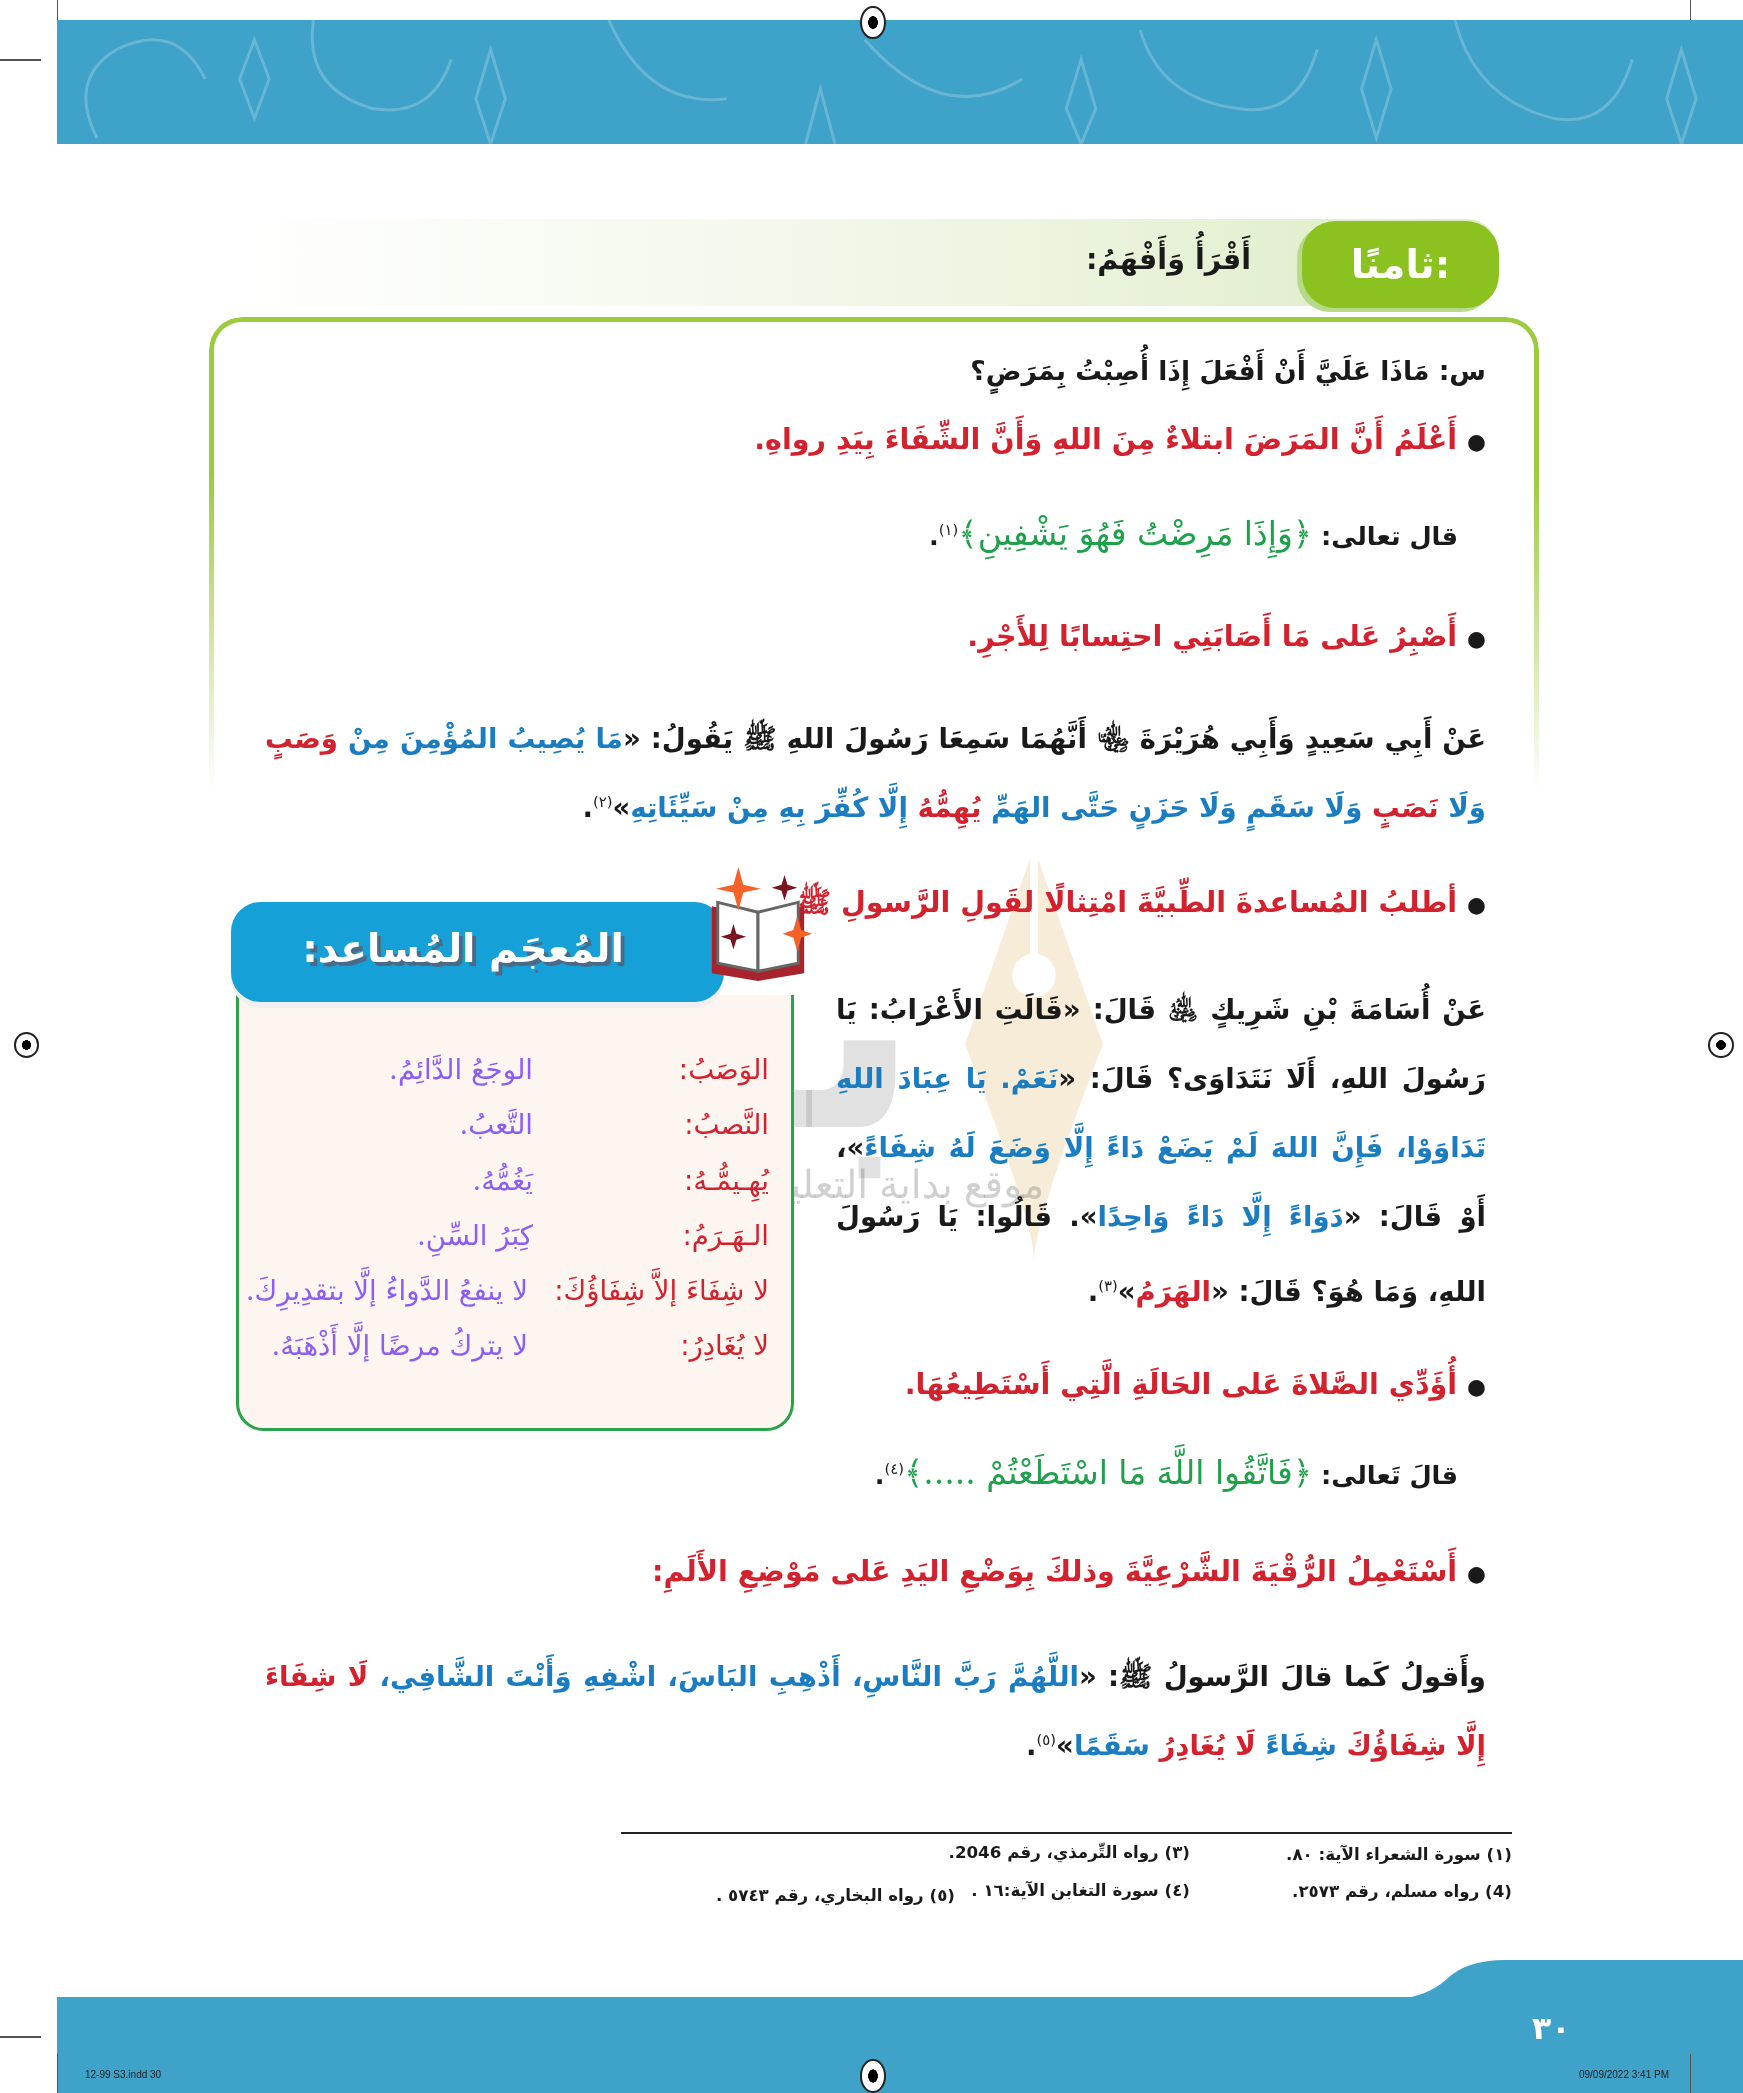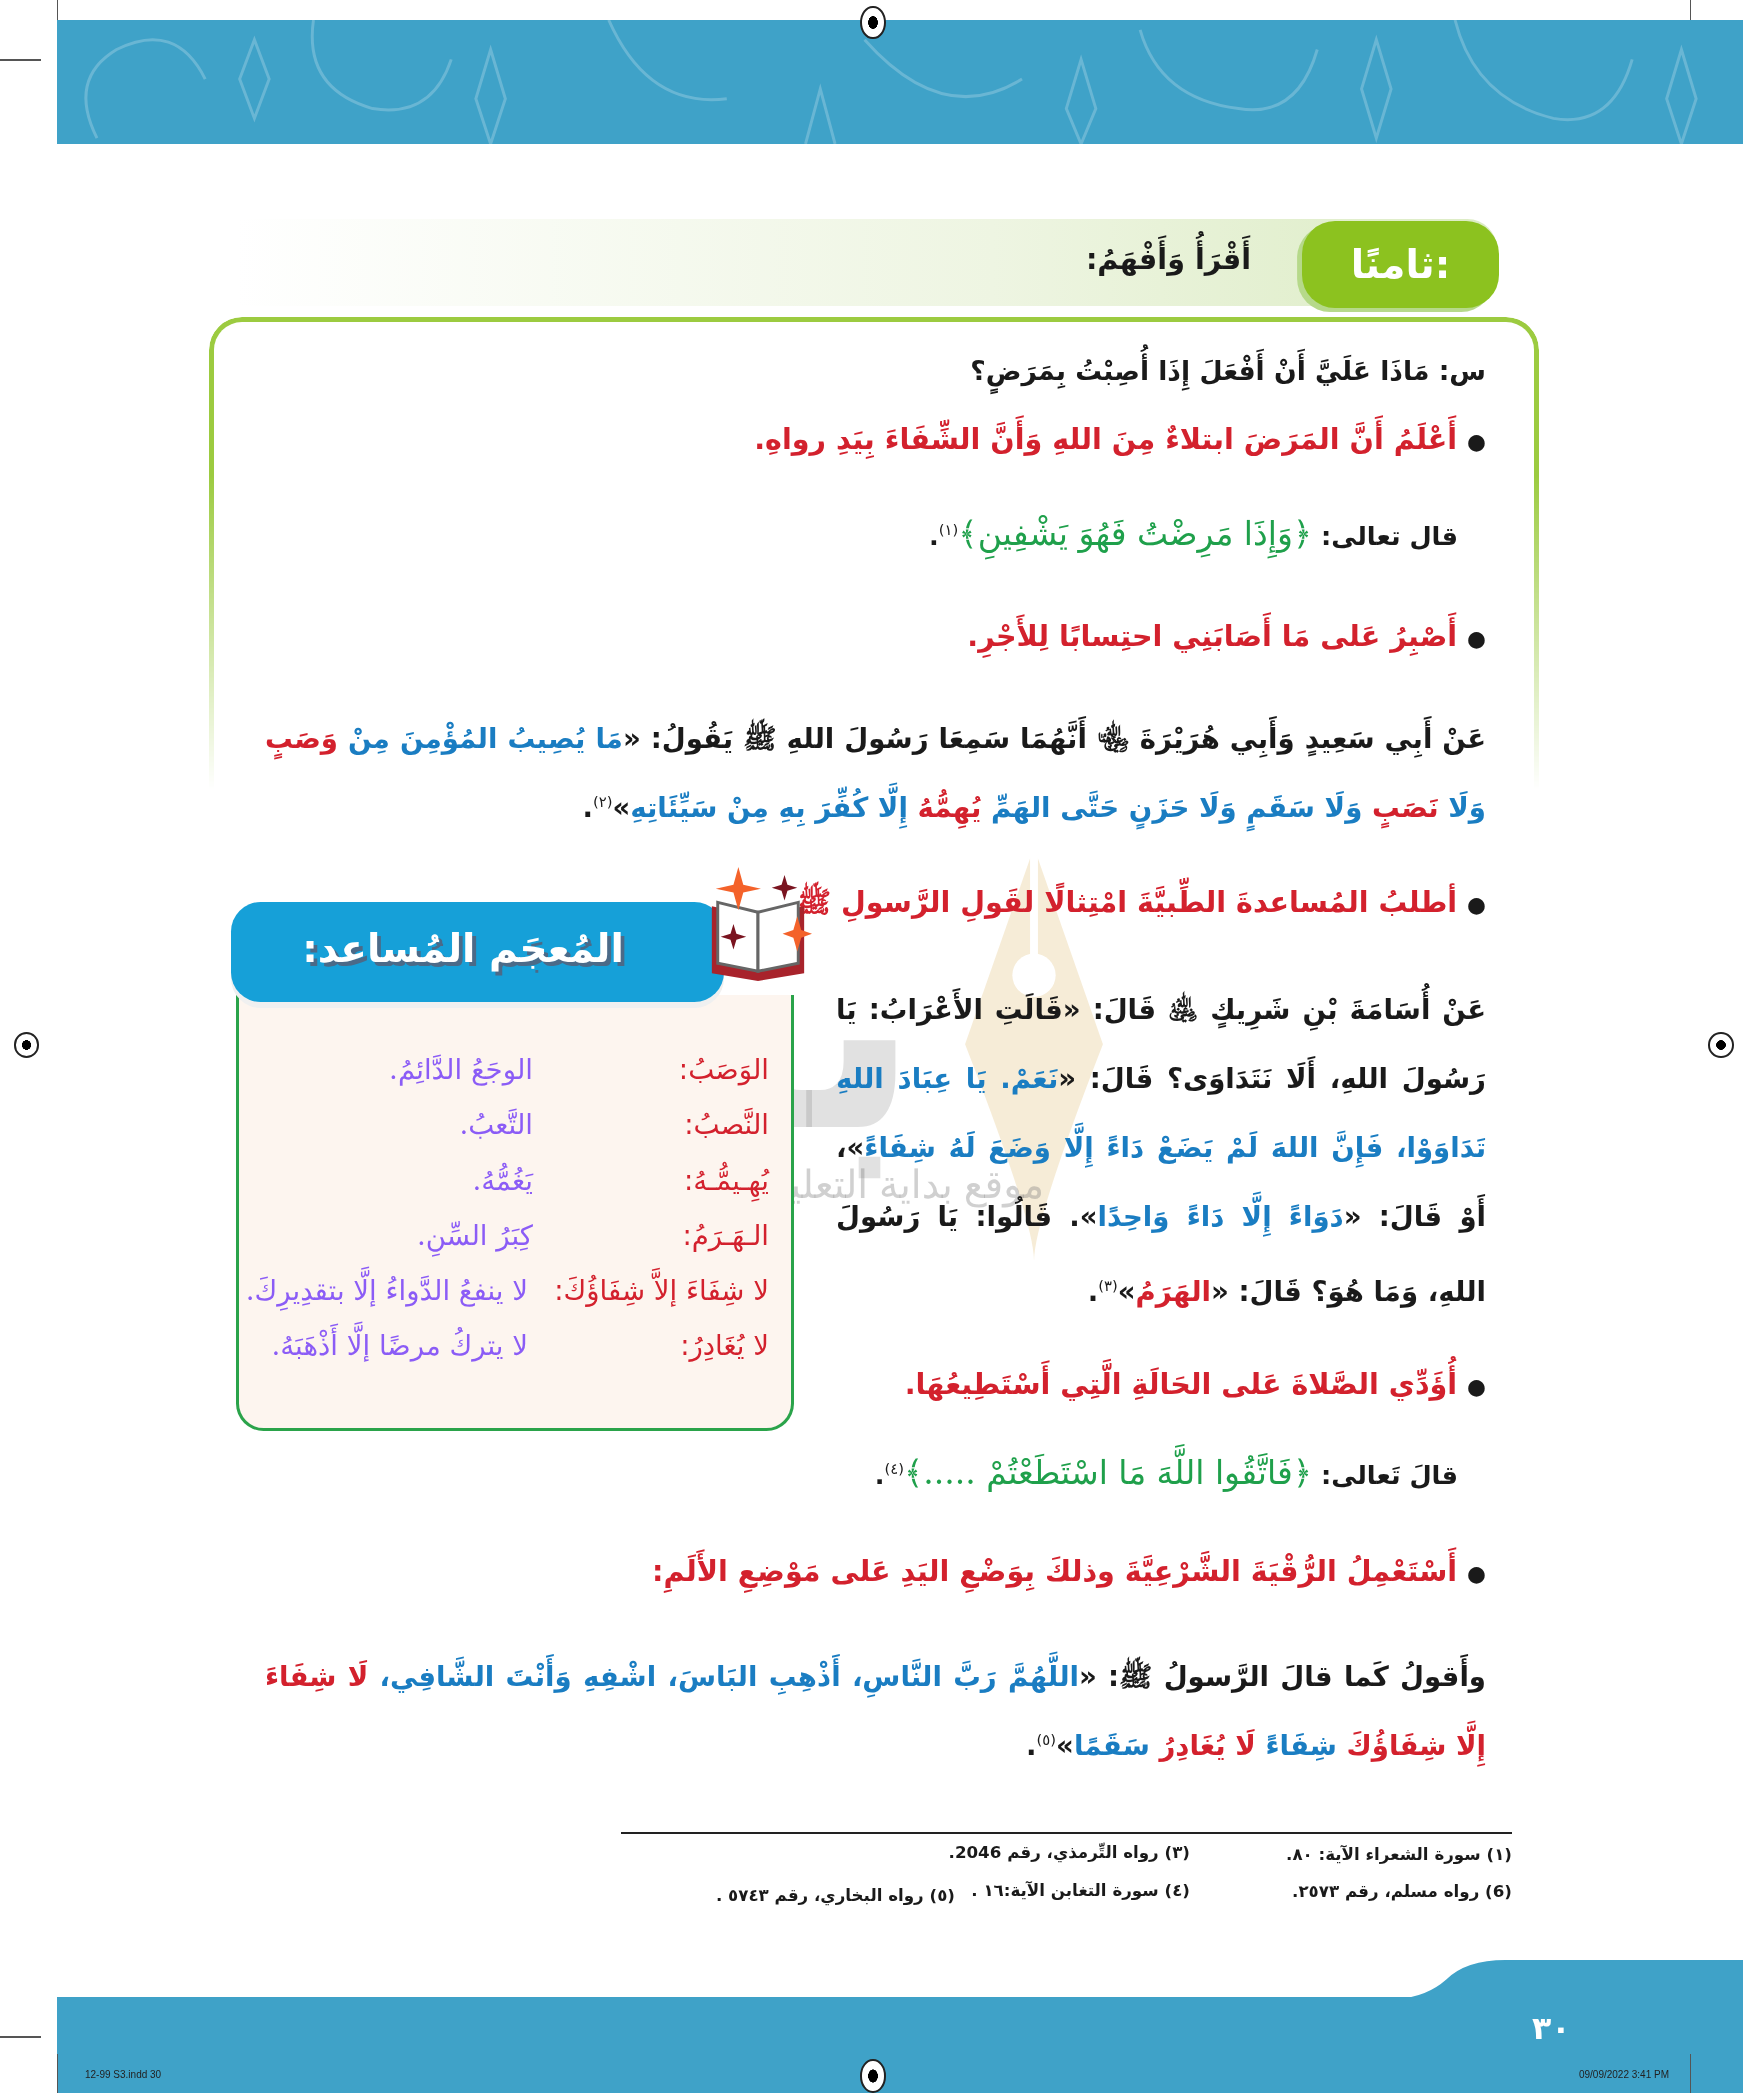--- a/index.html
+++ b/index.html
@@ -222,21 +222,21 @@
   <span class="green quran">﴿فَاتَّقُوا اللَّهَ مَا اسْتَطَعْتُمْ .....﴾</span><sup>(٤)</sup>.
 </div>
 
 <div class="line bullet" style="top:1554px;"><span class="dot">●</span><span>أَسْتَعْمِلُ الرُّقْيَةَ الشَّرْعِيَّةَ وذلكَ بِوَضْعِ اليَدِ عَلى مَوْضِعِ الأَلَمِ:</span></div>
 <div class="para black" style="right:258px;top:1645px;width:1221px;">
   <span>وأَقولُ كَما قالَ الرَّسولُ ﷺ: «</span><span class="blue">اللَّهُمَّ رَبَّ النَّاسِ، أَذْهِبِ البَاسَ، اشْفِهِ وَأَنْتَ الشَّافِي، </span><span class="red">لَا شِفَاءَ إِلَّا شِفَاؤُكَ</span><span class="blue"> شِفَاءً </span><span class="red">لَا يُغَادِرُ</span><span class="blue"> سَقَمًا</span><span>»</span><sup>(٥)</sup>.
 </div>
 
 <div class="abs fn-rule"></div>
 <div class="fn" style="right:232px;top:1844px;">(١) سورة الشعراء الآية: ٨٠.</div>
-<div class="fn" style="right:232px;top:1881px;">(6) رواه مسلم، رقم ٢٥٧٣.</div>
+<div class="fn" style="right:232px;top:1881px;">(4) رواه مسلم، رقم ٢٥٧٣.</div>
 <div class="fn" style="right:554px;top:1842px;">(٣) رواه التِّرمذي، رقم 2046.</div>
 <div class="fn" style="right:554px;top:1880px;">(٤) سورة التغابن الآية:١٦ .</div>
 <div class="fn" style="right:789px;top:1842px;margin-top:43px;">(٥) رواه البخاري، رقم ٥٧٤٣ .</div>
 
 <svg class="abs bottom-wave" viewBox="0 0 352 40" preserveAspectRatio="none">
   <path d="M0 40 Q30 38 50 20 Q70 0 110 0 L352 0 L352 40 Z" fill="#3fa2c8"></path>
 </svg>
 <div class="abs bottom-banner"></div>
 <div class="abs page-num">٣٠</div>
 

